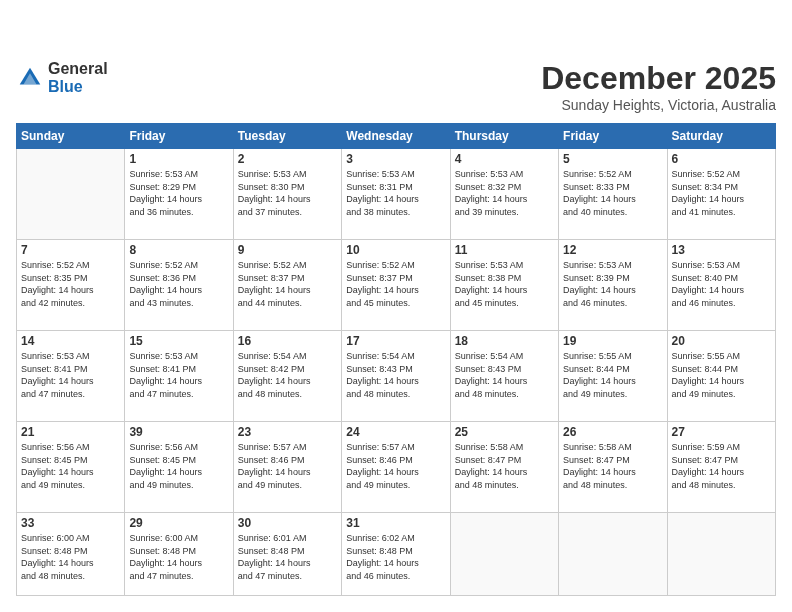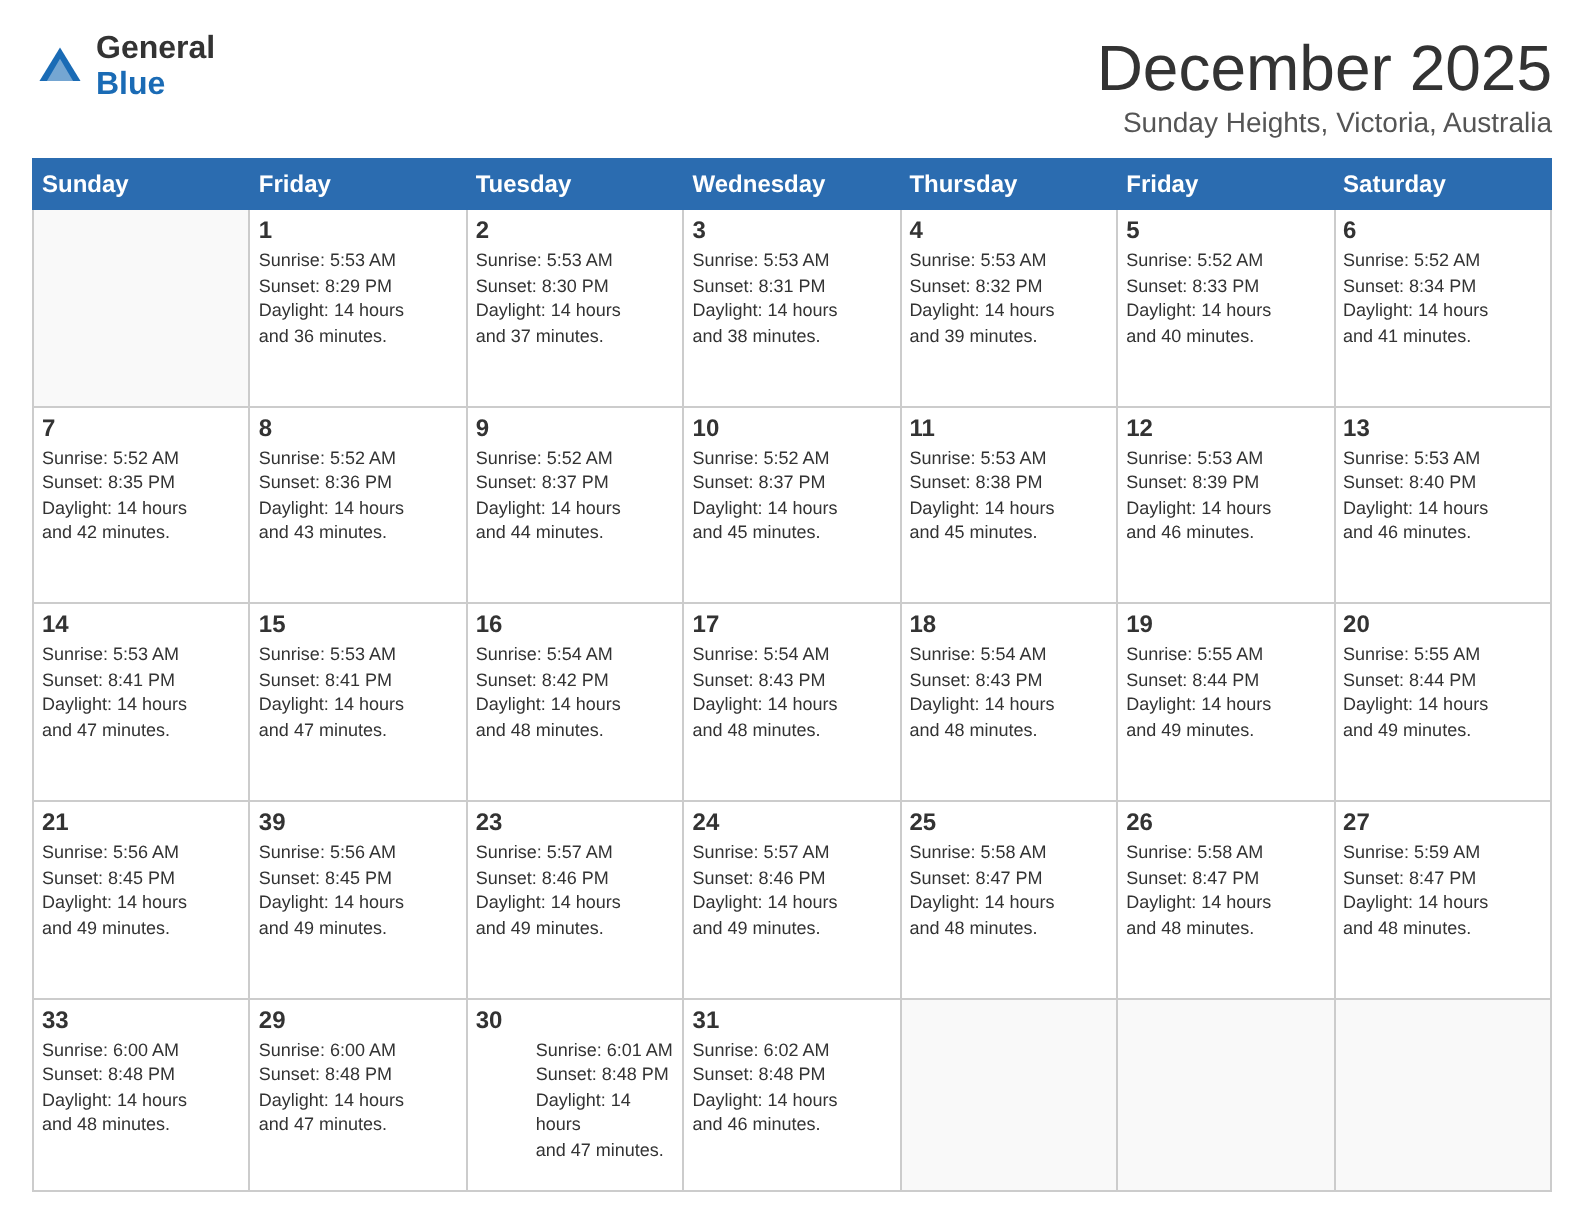--- a/index.html
+++ b/index.html
@@ -15,20 +15,21 @@
       height: 612px;
       padding: 16px;
       display: flex;
       flex-direction: column;
     }
     .header {
       display: flex;
       justify-content: space-between;
       align-items: flex-start;
       margin-bottom: 10px;
+      margin-top: 44px;
     }
     .logo {
       display: flex;
       align-items: center;
       gap: 4px;
     }
     .logo-text {
       font-size: 16px;
       font-weight: bold;
       line-height: 1.1;
@@ -38,21 +39,21 @@
     .logo-icon {
       width: 28px;
       height: 28px;
     }
     .title-block {
       text-align: right;
     }
     .month-title {
       font-size: 32px;
       color: #333;
-      font-weight: normal;
+      font-weight: bold;
       text-align: right;
     }
     .subtitle {
       font-size: 14px;
       color: #555;
     }
     .calendar {
       flex: 1;
       border: 1px solid #0369a1;
       border-collapse: collapse;
@@ -336,21 +337,21 @@
           </td>
           <td>
             <span class="day-num">29</span>
             <div class="cell-info" style="white-space: pre-line;">Sunrise: 6:00 AM
 Sunset: 8:48 PM
 Daylight: 14 hours
 and 47 minutes.</div>
           </td>
           <td>
             <span class="day-num">30</span>
-            <div class="cell-info" style="white-space: pre-line; margin-left: 30px;">Sunrise: 6:01 AM
+            <div class="cell-info" style="white-space: pre-line;">Sunrise: 6:01 AM
 Sunset: 8:48 PM
 Daylight: 14 hours
 and 47 minutes.</div>
           </td>
           <td>
             <span class="day-num">31</span>
             <div class="cell-info" style="white-space: pre-line;">Sunrise: 6:02 AM
 Sunset: 8:48 PM
 Daylight: 14 hours
 and 46 minutes.</div>

